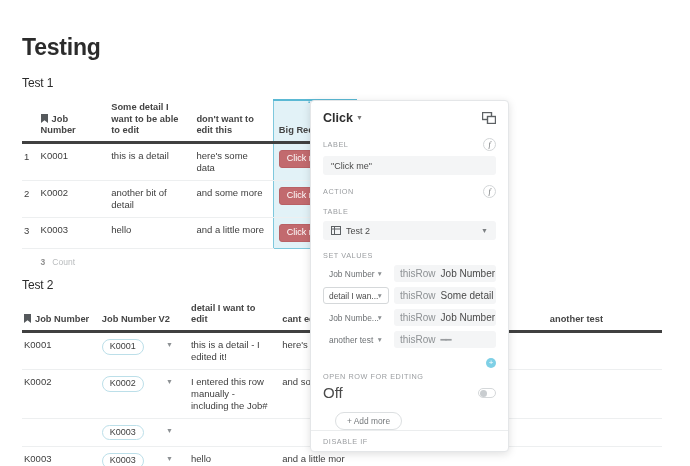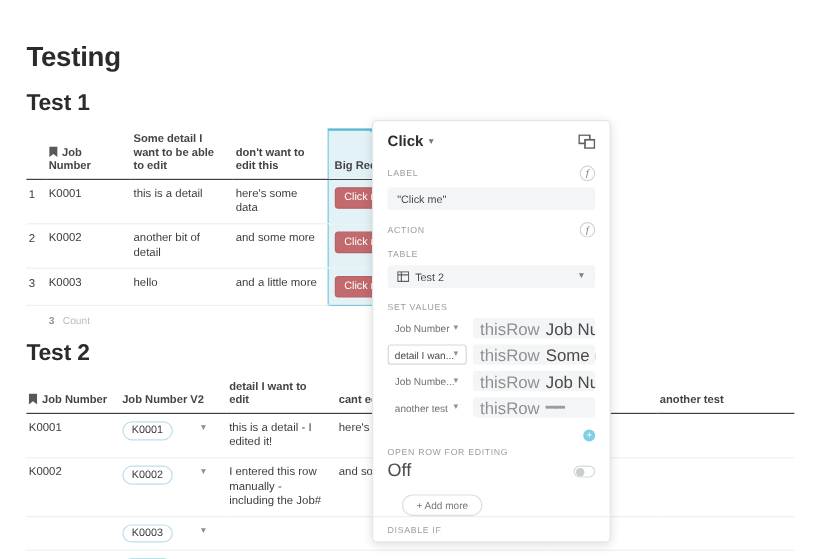--- a/index.html
+++ b/index.html
@@ -23,38 +23,38 @@
   .page-title {
     font-size: 23px;
     font-weight: bold;
     color: #2b2b2b;
     letter-spacing: -0.2px;
     margin: 4px 0 16px 0;
     line-height: 1.1;
   }
 
   .section-title {
-    font-size: 19px;
-    font-weight: bold;
+    font-size: 12px;
+    font-weight: normal;
     color: #2b2b2b;
     margin: 0 0 9px 0;
     letter-spacing: -0.1px;
   }
 
   
   .tbl { border-collapse: collapse; font-size: 9.5px; table-layout: fixed; }
   .tbl th {
     text-align: left;
     font-weight: bold;
     color: #454545;
     font-size: 9.3px;
     padding: 2px 8px 5px 2px;
     vertical-align: bottom;
     line-height: 1.22;
-    border-bottom: 1px solid #404040;
+    border-bottom: 3px solid #404040;
   }
   .tbl td {
     padding: 6px 8px 6px 2px;
     vertical-align: top;
     color: #3d3d3d;
     line-height: 1.25;
     border-bottom: 1px solid #edeff0;
     font-size: 9.5px;
   }
   .rowno {
@@ -189,21 +189,21 @@
     display:flex; align-items:center; padding:0 5px;
     font-size:8.4px; color:#6d7174; position:relative;
     background:#fff; border:1px solid transparent;
     white-space:nowrap; overflow:hidden;
   }
   .sv-pick.active { border:1px solid #d5d8da; color:#4a4a4a; }
   .sv-pick .c { position:absolute; right:5px; color:#8d9194; font-size:6.5px; }
   .sv-val {
     flex:1; height:17px; background:#f4f5f6; border-radius:3px; margin-left:5px;
     display:flex; align-items:center; padding:0 6px; gap:5px;
-    font-size:14px; color:#6a6e71; overflow:hidden; white-space:nowrap;
+    font-size:10px; color:#6a6e71; overflow:hidden; white-space:nowrap;
   }
   .tok-this { color:#8d9194; }
   .tok-field { color:#4a4a4a; }
   .tok-dots { color:#9a9da0; letter-spacing:-1px; }
 
   .plus-circle {
     width:10px; height:10px; border-radius:50%; background:#7fd0e6;
     color:#fff; font-size:8px; line-height:9px; text-align:center;
     margin-left:auto; margin-top:4px;
   }

